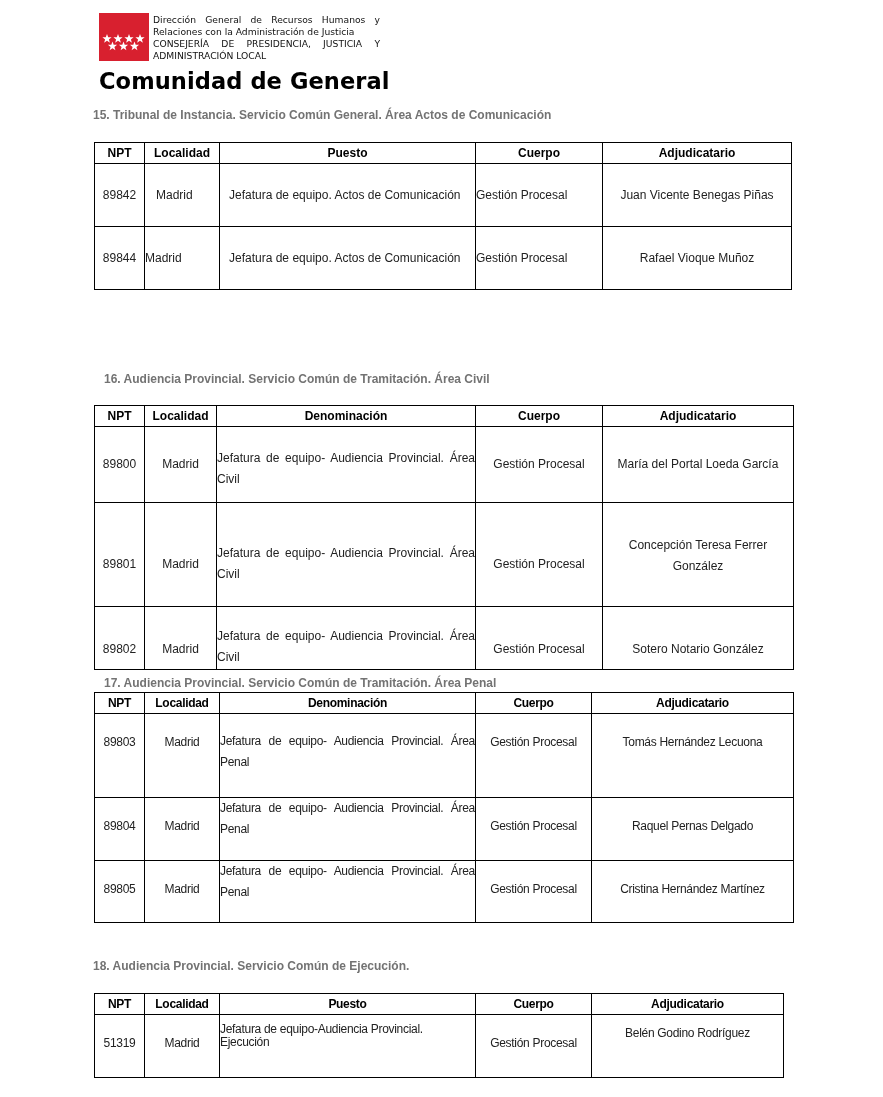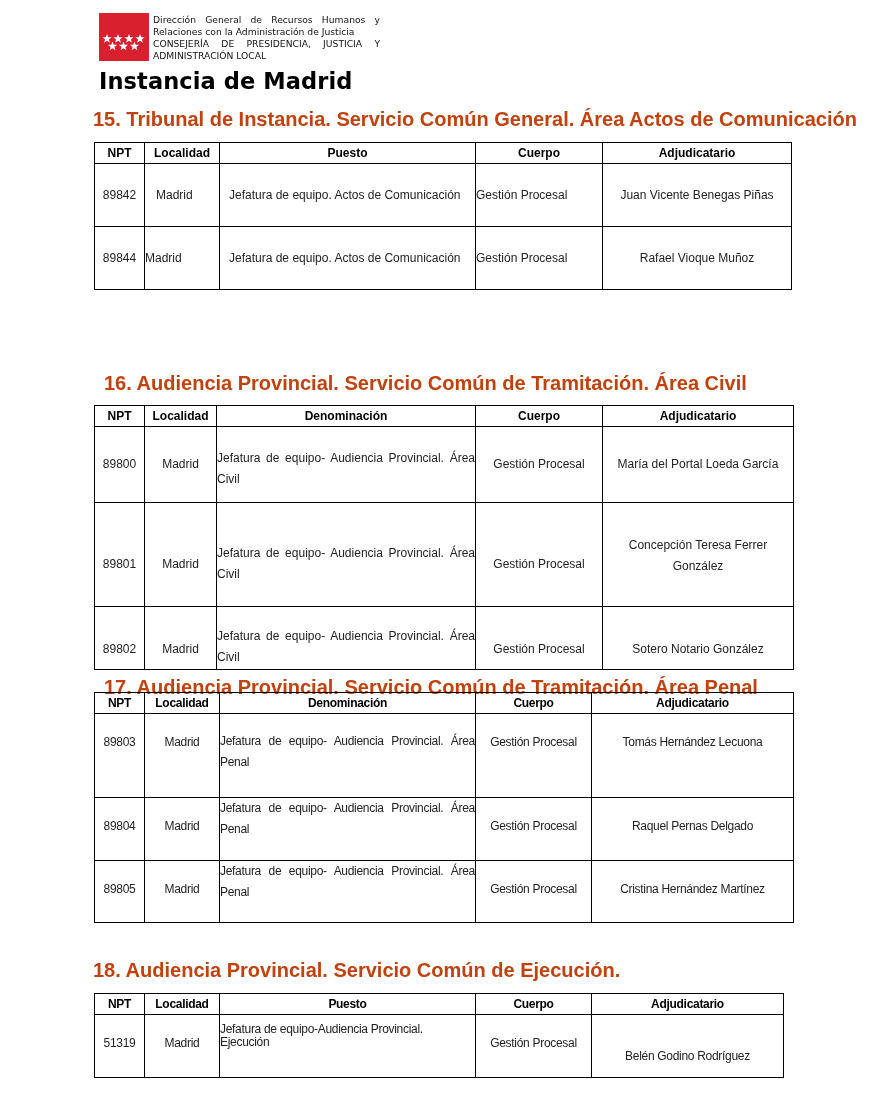--- a/index.html
+++ b/index.html
@@ -5,21 +5,21 @@
   html, body { margin:0; padding:0; background:#ffffff; }
   body { width:883px; height:1097px; position:relative; overflow:hidden; font-family:"Liberation Sans", sans-serif; color:#111; }
   .logo { position:absolute; left:99px; top:13px; width:50px; height:48px; background:#d8202f; }
   .logo svg { position:absolute; left:0; top:0; }
   .org { position:absolute; left:153px; top:14px; width:227px; font-family:"DejaVu Sans", sans-serif; font-size:9.2px; line-height:11.5px; color:#111; }
   .org .l1 { text-align:justify; text-align-last:justify; display:block; }
   .org .l2 { display:block; }
   .org .l3 { display:block; text-align:justify; text-align-last:justify; margin-top:1px; }
   .org .l4 { display:block; }
   .brand { position:absolute; left:99px; top:68px; font-family:"DejaVu Sans", sans-serif; font-weight:bold; font-size:22.5px; letter-spacing:0.1px; color:#000; }
-  .sec-title { position:absolute; font-weight:bold; font-size:20px; color:#c2410c; white-space:nowrap; }
+  .sec-title { position:absolute; font-weight:bold; font-size:12px; color:#737373; white-space:nowrap; }
   table.tbl { position:absolute; border-collapse:collapse; font-size:12px; color:#222; table-layout:fixed; }
   table.tbl th, table.tbl td { border:1px solid #000; padding:0; }
   table.tbl th { font-weight:bold; font-size:12px; color:#000; text-align:center; vertical-align:middle; height:20px; }
   table.tbl td { vertical-align:middle; }
   td.c { text-align:center; }
   td.l { text-align:left; padding-left:8px; }
   td.j { text-align:justify; text-align-last:left; padding:0 8px 0 8px; line-height:21px; }
   .top td { vertical-align:top; }
   .pt { padding-top:12px !important; }
   .sq td, .sq th { letter-spacing:-0.3px; }
@@ -39,21 +39,21 @@
       <polygon points="35.5,28.5 36.7,31.8 40.1,31.8 37.4,33.9 38.4,37.2 35.5,35.2 32.6,37.2 33.6,33.9 30.9,31.8 34.3,31.8"></polygon>
     </g>
   </svg>
 </div>
 <div class="org">
   <span class="l1">Dirección General de Recursos Humanos y</span>
   <span class="l2">Relaciones con la Administración de Justicia</span>
   <span class="l3">CONSEJERÍA DE PRESIDENCIA, JUSTICIA Y</span>
   <span class="l4">ADMINISTRACIÓN LOCAL</span>
 </div>
-<div class="brand">Instancia de Madrid</div>
+<div class="brand">Comunidad de General</div>
 
 <div class="sec-title" style="left:93px; top:108px;">15.  Tribunal de Instancia. Servicio Común General. Área Actos de Comunicación</div>
 <table class="tbl" style="left:94px; top:142px; width:697px;">
   <colgroup>
       <col style="width:50px">
       <col style="width:75px">
       <col style="width:256px">
       <col style="width:127px">
       <col style="width:189px">
     </colgroup>
@@ -179,16 +179,16 @@
     <th>Localidad</th>
     <th>Puesto</th>
     <th>Cuerpo</th>
     <th>Adjudicatario</th>
   </tr>
   <tr style="height:63px">
     <td class="c" style="vertical-align:top; padding-top:21px;">51319</td>
     <td class="c" style="vertical-align:top; padding-top:21px;">Madrid</td>
     <td class="l" style="vertical-align:top; padding-top:8px; padding-right:30px; line-height:13px;">Jefatura de equipo-Audiencia Provincial. Ejecución</td>
     <td class="c" style="vertical-align:top; padding-top:21px;">Gestión Procesal</td>
-    <td class="c" style="vertical-align:top; padding-top:34px;">Belén Godino Rodríguez</td>
+    <td class="c" style="vertical-align:top; padding-top:11px;">Belén Godino Rodríguez</td>
   </tr>
 </tbody>
   </table>
 
 </body></html>

